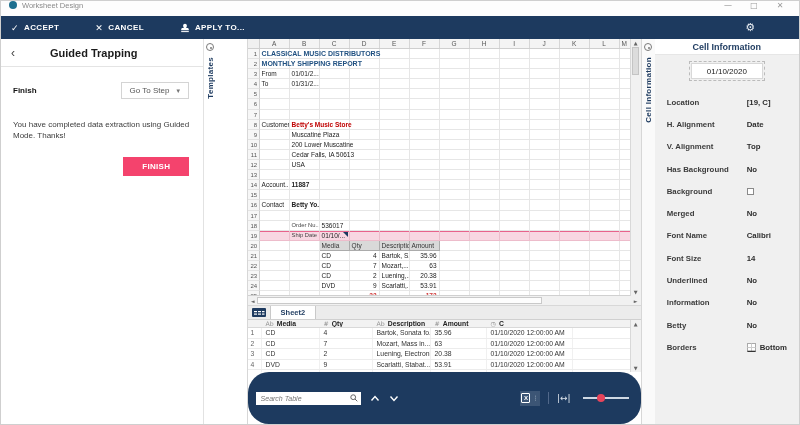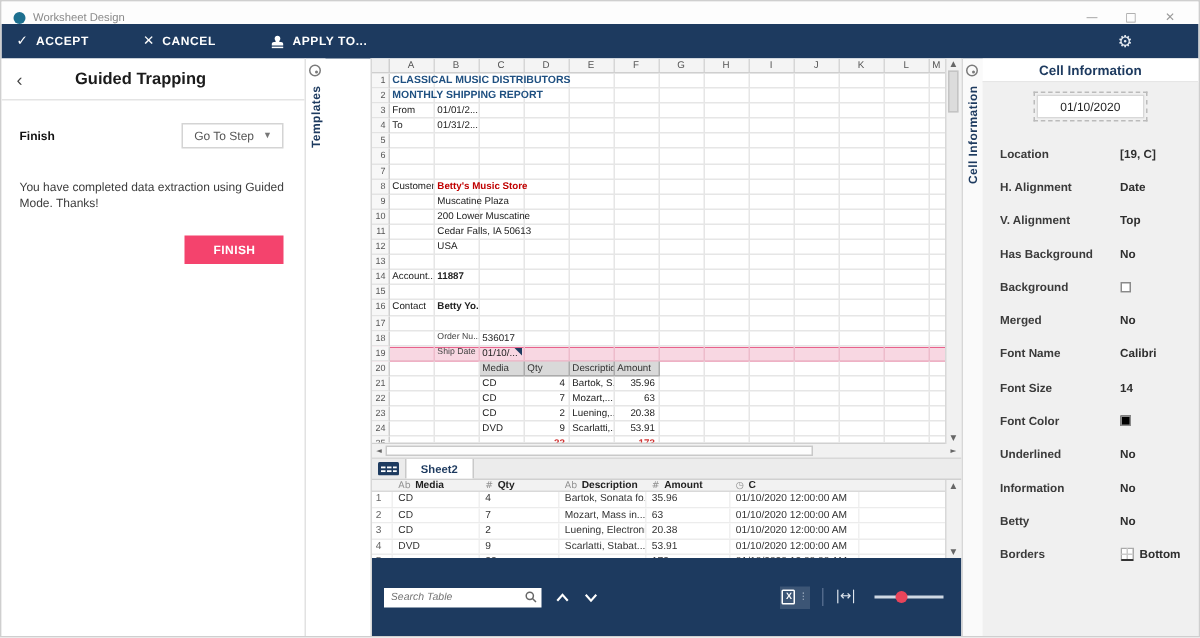--- a/index.html
+++ b/index.html
@@ -3,21 +3,21 @@
 <meta charset="utf-8">
 <style>
   * { margin:0; padding:0; box-sizing:border-box; }
   html,body { background:#e9e9e9; }
   .app {
     position:relative; width:800px; height:425px; background:#fff;
     font-family:"Liberation Sans", sans-serif; overflow:hidden;
     border:1px solid #cfcfcf;
   }
   
-  .titlebar { height:15px; background:#fdfdfd; display:flex; align-items:flex-end; padding:0 6px; }
+  .titlebar { height:15px; background:#fdfdfd; display:flex; align-items:flex-start; padding:0 6px; }
   .app-dot { width:8px; height:8px; border-radius:50%; background:#1d6f8f; margin:0 5px 0 2px; }
   .win-title { font-size:7.5px; color:#8a8a8a; flex:1; }
   .win-btn { font-size:8px; color:#9a9a9a; width:26px; text-align:center; font-family:"DejaVu Sans",sans-serif; cursor:default; }
   
   .toolbar { height:23px; background:#1d3a5f; display:flex; align-items:center; color:#fff; padding:0 10px; }
   .tb-btn { display:flex; align-items:center; gap:5px; font-size:8px; font-weight:bold; letter-spacing:.4px; margin-right:36px; cursor:pointer; }
   .tb-ico { font-family:"DejaVu Sans",sans-serif; font-size:9px; font-weight:normal; }
   .tb-spacer { flex:1; }
   .gear { font-family:"DejaVu Sans",sans-serif; font-size:11px; color:#e8edf3; margin-right:34px; }
   
@@ -85,21 +85,21 @@
   .bt-head .bt-cell { color:#222; font-weight:bold; border-right:none; }
   .bt-ico { color:#909090; font-weight:normal; font-size:6.2px; margin-right:3px; font-family:"DejaVu Sans",sans-serif; }
   .c-n { width:14px; color:#666; padding-left:3px; }
   .c-media { width:58px; }
   .c-qty { width:53px; }
   .c-desc { width:58px; }
   .c-amt { width:56px; }
   .c-date { width:86px; }
   .c-fill { flex:1; border-right:none; }
   
-  .btoolbar { flex:1; background:#1d3a5f; display:flex; align-items:center; padding:0 8px; }
+  .btoolbar { flex:1; background:#1d3a5f; display:flex; align-items:center; padding:0 8px;border-radius:21px; }
   .search-box { width:105px; height:13px; background:#fff; display:flex; align-items:center; padding:0 3px 0 5px; }
   .search-box input { flex:1; border:none; outline:none; font-size:7px; font-style:italic; color:#555; width:80px; font-family:"Liberation Sans",sans-serif; background:transparent; }
   .nav-chev { margin-left:9px; cursor:pointer; display:flex; align-items:center; }
   .bt-spacer { flex:1; }
   .excel-btn { width:20px; height:15px; background:rgba(255,255,255,.14); display:flex; align-items:center; justify-content:center; gap:2px; cursor:pointer; }
   .excel-glyph { width:9px; height:10px; border:1px solid #fff; border-radius:1px; color:#fff; font-size:6px; font-weight:bold; text-align:center; line-height:8px; }
   .dots { color:#c9d4e0; font-size:6px; line-height:4px; letter-spacing:0; }
   .vsep { width:1px; height:12px; background:#51688a; margin:0 8px; }
   .fit-ico { color:#dfe6ee; font-size:9px; font-family:"DejaVu Sans",sans-serif; cursor:pointer; }
   .slider { position:relative; width:46px; height:2px; background:#cfd8e3; margin-left:12px; margin-right:4px; cursor:pointer; }
@@ -798,26 +798,20 @@
               <span>Calibri</span>
             </span>
           </div>
           <div class="rp-row">
             <span class="rp-label">Font Size</span>
             <span class="rp-value">
               <span>14</span>
             </span>
           </div>
           <div class="rp-row">
-            <span class="rp-label">Font Color</span>
-            <span class="rp-value">
-              <span class="swatch" style="background: rgb(0, 0, 0);"></span>
-            </span>
-          </div>
-          <div class="rp-row">
             <span class="rp-label">Underlined</span>
             <span class="rp-value">
               <span>No</span>
             </span>
           </div>
           <div class="rp-row">
             <span class="rp-label">Information</span>
             <span class="rp-value">
               <span>No</span>
             </span>

